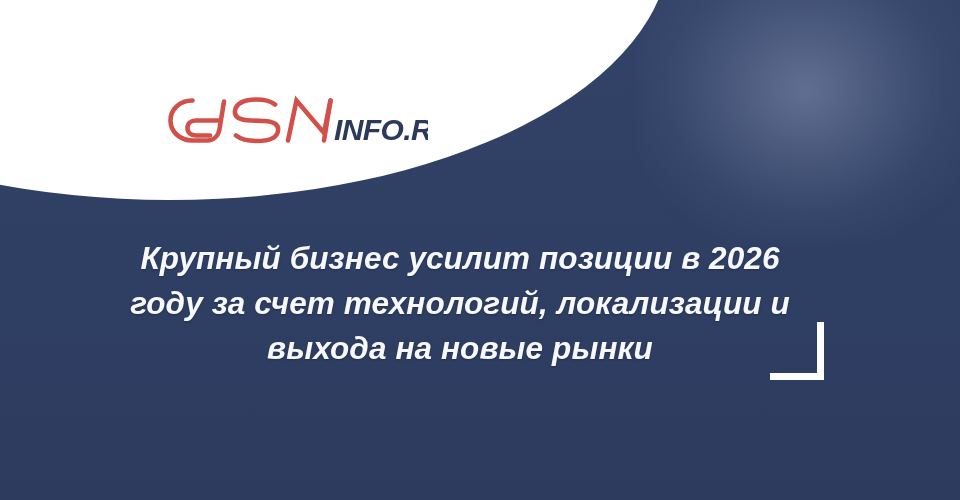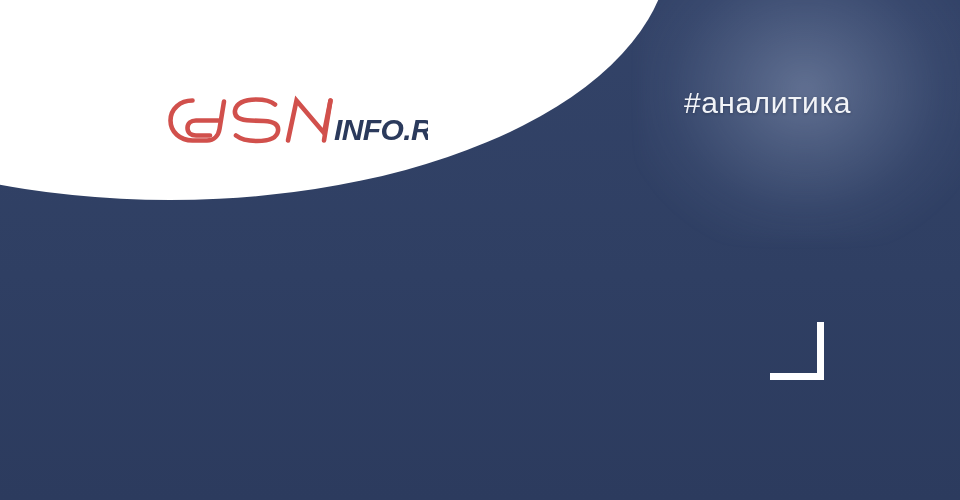--- a/index.html
+++ b/index.html
@@ -138,21 +138,25 @@
 
         <path d="M117 16.5 C113 13 106 11.5 98 11.5 C86 11.5 78 15.5 77 22.5 C76 29.5 82 32 93 32.5 L106 33 C116 33.5 121 36.5 120 43 C119 49.5 111 53 99 53 C90 53 82.5 51 78 47.5"></path>
 
         <path d="M130 52.5 L138.5 12.5 L166 45 L172.5 12.5"></path>
         <path d="M172.5 12.5 L166 52.5" stroke-width="4.6"></path>
       </g>
       <text x="176" y="52" font-family="'Liberation Sans', sans-serif" font-size="30" font-weight="700" font-style="italic" letter-spacing="-0.6" fill="#2b3a5c">INFO.RU</text>
     </svg>
   </div>
 
-  <div class="hashtag">#аналитика</div>
 
+  <div class="headline">
+    <span class="ln">Крупный бизнес усилит позиции в 2026</span>
+    <span class="ln">году за счет технологий, локализации и</span>
+    <span class="ln">выхода на новые рынки</span>
+  </div>
 
   <div class="bracket">
     <div class="v"></div>
     <div class="h"></div>
   </div>
 
 </div>
 
 </body></html>

